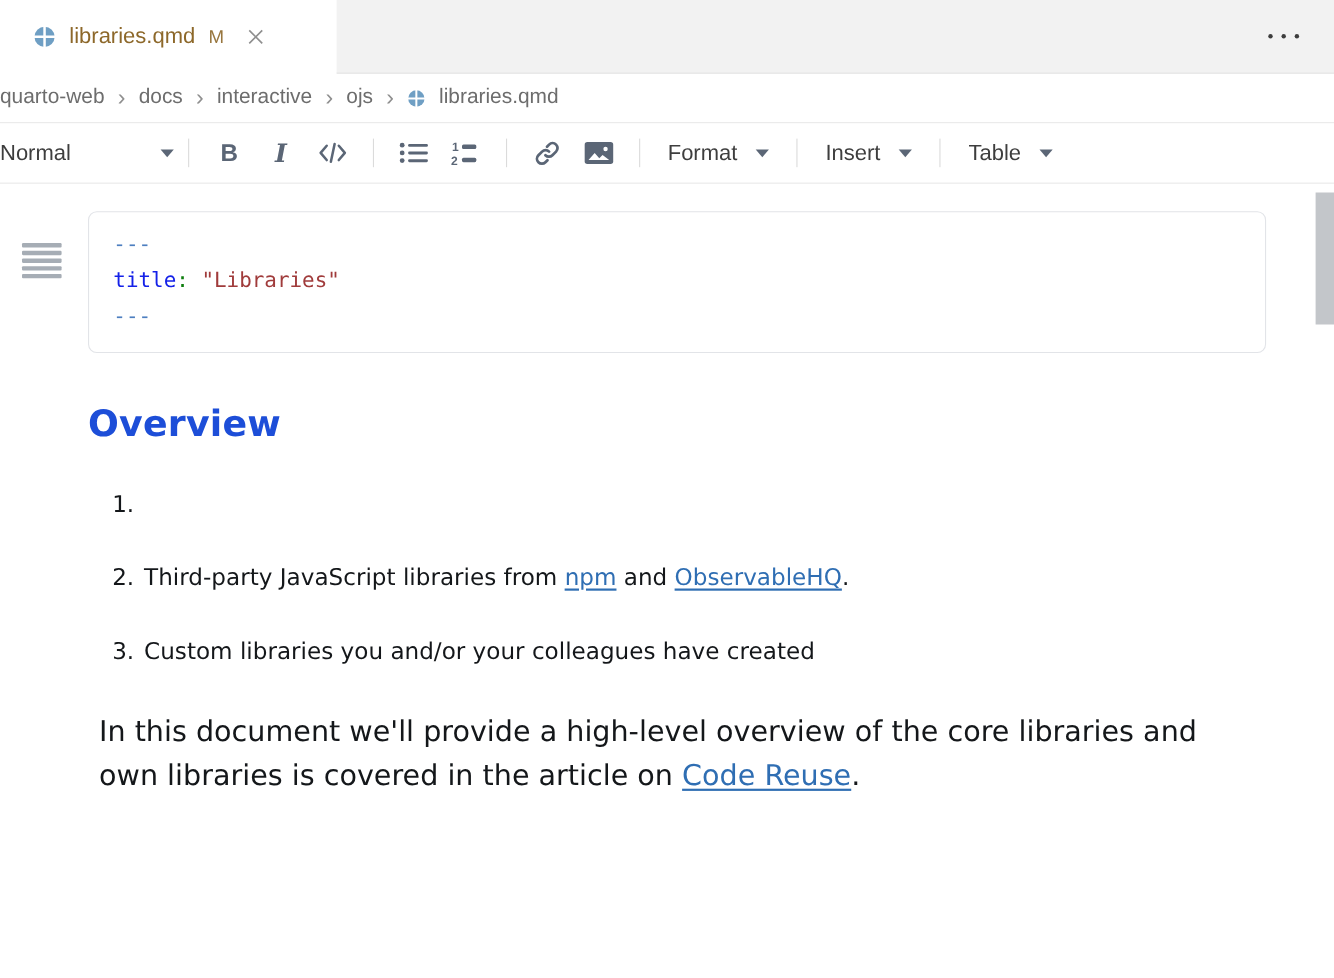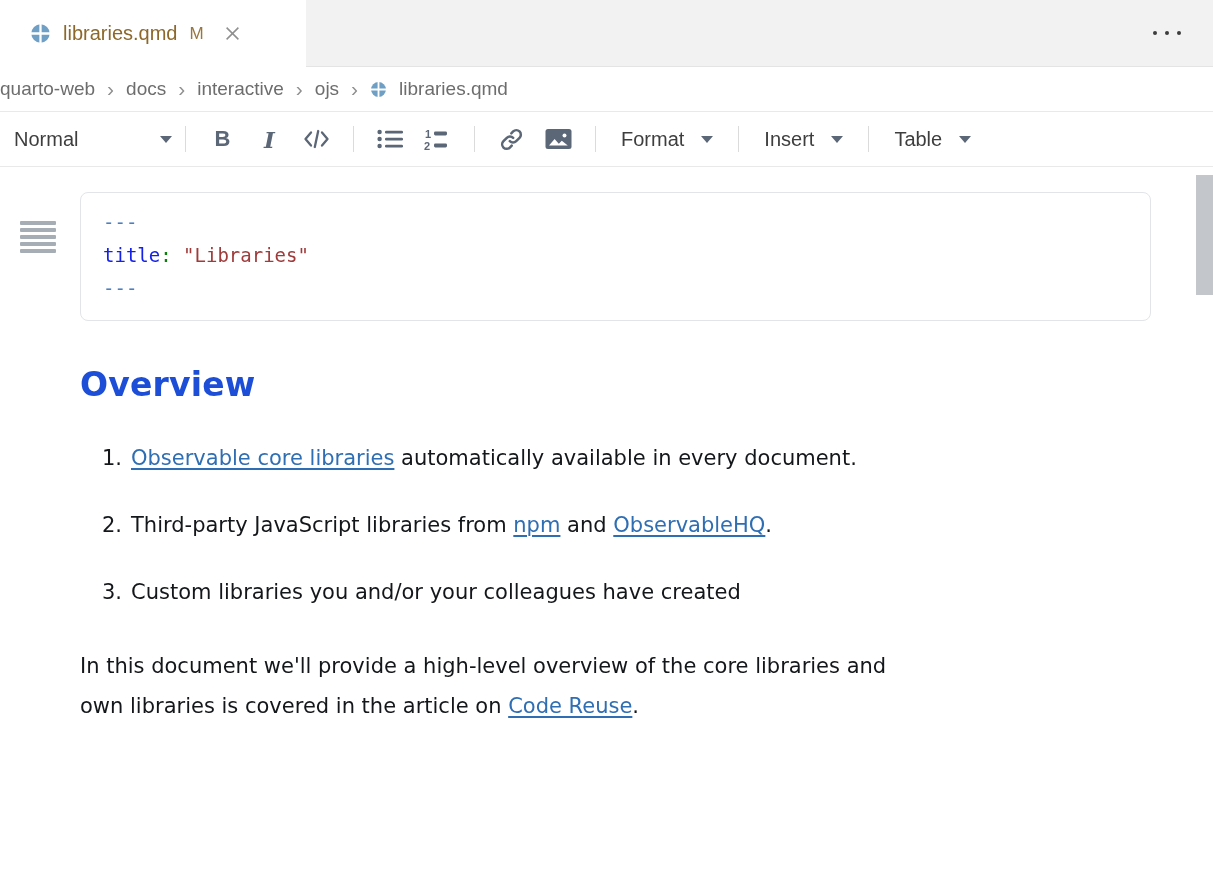--- a/index.html
+++ b/index.html
@@ -20,21 +20,21 @@
   .dots i { width:4px; height:4px; border-radius:50%; background:#3d3d3d; }
 
   
   .breadcrumb { height:45px; display:flex; align-items:center; 
                 gap:12px; font-size:19px; color:#6d6d6d; border-bottom:1px solid #e9e9e9; }
   .crumb { cursor:pointer; }
   .crumb-sep { color:#8f8f8f; font-size:21px; line-height:1; padding-bottom:2px; }
   .breadcrumb .q-icon { width:17px; height:17px; }
 
   
-  .toolbar { height:55px; display:flex; align-items:center; padding-left:14px;
+  .toolbar { height:55px; display:flex; align-items:center; 
              border-bottom:1px solid #e9e9e9; color:var(--toolbar-icon); }
   .tb-style { display:flex; align-items:center; justify-content:space-between;
               width:158px; font-size:20px; color:#3e3e3e; cursor:pointer; }
   .caret { width:0; height:0; border-left:6px solid transparent;
            border-right:6px solid transparent; border-top:7px solid var(--toolbar-icon); }
   .tb-sep { width:1px; height:26px; background:#dbdbdb; margin:0 13px; }
   .tb-btn { display:flex; align-items:center; justify-content:center;
             width:47px; height:42px; cursor:pointer; }
   .glyph-b { font-size:22px; font-weight:800; color:var(--toolbar-icon); }
   .glyph-i { font-size:23px; font-weight:600; font-style:italic;
@@ -60,21 +60,21 @@
   .tok-string { color:var(--yaml-string); }
   .tok-plain  { color:#15181b; }
 
   h1.doc-h1 { font-size:33px; font-weight:700; color:#1d4ed8;
               margin-top:44px; letter-spacing:.2px; cursor:text; }
   .doc-p { font-size:21px; margin-top:45px; cursor:text; }
   ol.doc-list { list-style:none; margin-top:41px; }
   ol.doc-list li { display:flex; font-size:21px; line-height:27px;
                    margin-bottom:40px; cursor:text; }
   .li-num { width:42px; text-align:right; margin-right:9px; flex:none; }
-  .closing { margin-top:3px; font-size:21px; line-height:40px; cursor:text; }
+  .closing { margin-top:3px; font-size:26px; line-height:40px; cursor:text;margin-left:10px; }
   .doc-link { color:var(--link); text-decoration:underline;
               text-underline-offset:3px; text-decoration-thickness:1.5px; cursor:pointer; }
 
   
   .scroll-thumb { position:absolute; right:0; top:175px; width:17px; height:120px;
                   background:var(--scrollbar-thumb); cursor:pointer; }
 </style>
 </head>
 <body>
 
@@ -204,21 +204,20 @@
         <div><span class="tok-key">title</span><span class="tok-colon">:</span><span class="tok-plain"> </span><span class="tok-string">"Libraries"</span></div>
         <div><span class="tok-delim">---</span></div>
       </div>
 
     <h1 class="doc-h1">Overview</h1>
 
 
     <ol class="doc-list">
         <li>
           <span class="li-num">1.</span>
-          <span><a class="doc-link">Observable core libraries</a><span> automatically available in every document.</span></span>
         </li>
         <li>
           <span class="li-num">2.</span>
           <span><span>Third-party JavaScript libraries from </span><a class="doc-link">npm</a><span> and </span><a class="doc-link">ObservableHQ</a><span>.</span></span>
         </li>
         <li>
           <span class="li-num">3.</span>
           <span><span>Custom libraries you and/or your colleagues have created</span></span>
         </li>
       </ol>

